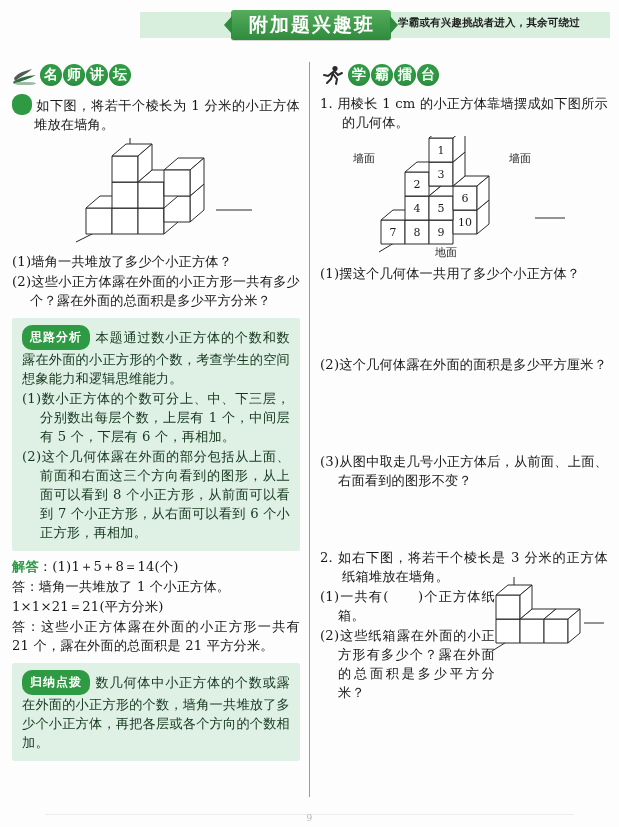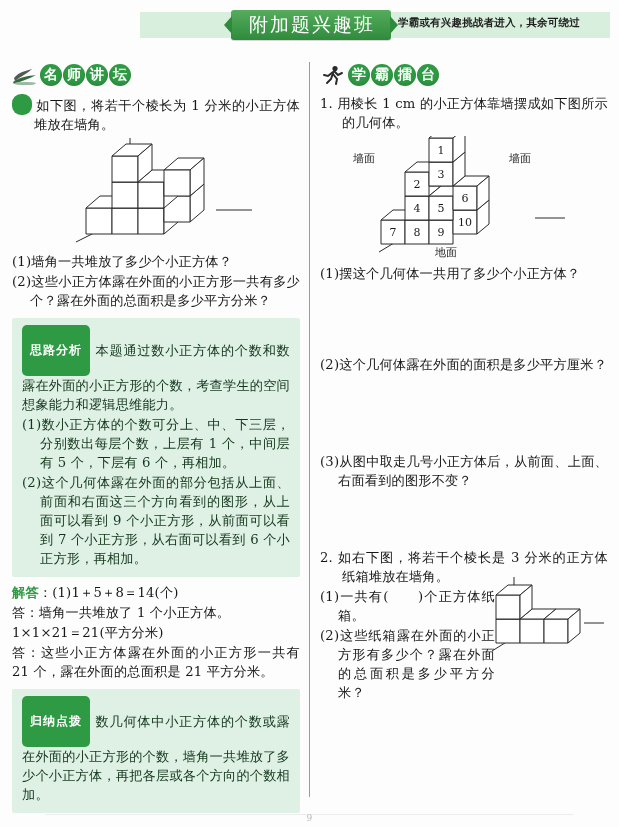--- a/index.html
+++ b/index.html
@@ -48,21 +48,21 @@
     position: absolute;
     top: 6px;
     width: 0; height: 0;
     border-top: 9px solid transparent;
     border-bottom: 9px solid transparent;
   }
   .banner-tag::before { left: -7px; border-right: 8px solid #2f8b3c; }
   .banner-tag::after  { right: -7px; border-left: 8px solid #2f8b3c; }
   .banner-tag span {
     color: #ffffff;
-    font-weight: normal;
+    font-weight: bold;
     font-size: 19px;
     letter-spacing: 2px;
     font-family: "DejaVu Sans", "Liberation Sans", sans-serif;
     white-space: nowrap;
   }
   .banner-note {
     position: absolute;
     left: 398px; top: 6px;
     font-size: 10.5px;
     color: #1f1f1f;
@@ -144,22 +144,22 @@
     margin: 8px 0 6px 0;
     border-radius: 2px;
   }
   .green-box .p { color: #12361c; }
   .pill {
     display: inline-block;
     background: #2f9a44;
     color: #fff;
     font-size: 12px;
     font-weight: bold;
-    border-radius: 5px;
-    padding: 16px 8px;
+    border-radius: 10px;
+    padding: 3px 8px;
     margin-right: 5px;
     vertical-align: 1px;
     letter-spacing: 1px;
     font-family: "DejaVu Sans","Liberation Sans",sans-serif;
   }
   .ans-label {
     color: #2f9a44;
     font-weight: bold;
   }
 
@@ -265,21 +265,21 @@
     </svg>
 
     <p class="p hang">(1)墙角一共堆放了多少个小正方体？</p>
     <p class="p hang">(2)这些小正方体露在外面的小正方形一共有多少个？露在外面的总面积是多少平方分米？</p>
 
     <div class="green-box">
       <p class="p">
         <span class="pill">思路分析</span><span>本题通过数小正方体的个数和数露在外面的小正方形的个数，考查学生的空间想象能力和逻辑思维能力。</span>
       </p>
       <p class="p hang">(1)数小正方体的个数可分上、中、下三层，分别数出每层个数，上层有 1 个，中间层有 5 个，下层有 6 个，再相加。</p>
-      <p class="p hang">(2)这个几何体露在外面的部分包括从上面、前面和右面这三个方向看到的图形，从上面可以看到 9 个小正方形，从前面可以看到 7 个小正方形，从右面可以看到 6 个小正方形，再相加。</p>
+      <p class="p hang">(2)这个几何体露在外面的部分包括从上面、前面和右面这三个方向看到的图形，从上面可以看到 8 个小正方形，从前面可以看到 7 个小正方形，从右面可以看到 6 个小正方形，再相加。</p>
     </div>
 
     <p class="p">
       <span class="ans-label">解答</span><span>：(1)1＋5＋8＝14(个)</span>
     </p>
     <p class="p">答：墙角一共堆放了 1 个小正方体。</p>
     <p class="p">1×1×21＝21(平方分米)</p>
     <p class="p">答：这些小正方体露在外面的小正方形一共有 21 个，露在外面的总面积是 21 平方分米。</p>
 
     <div class="green-box">

